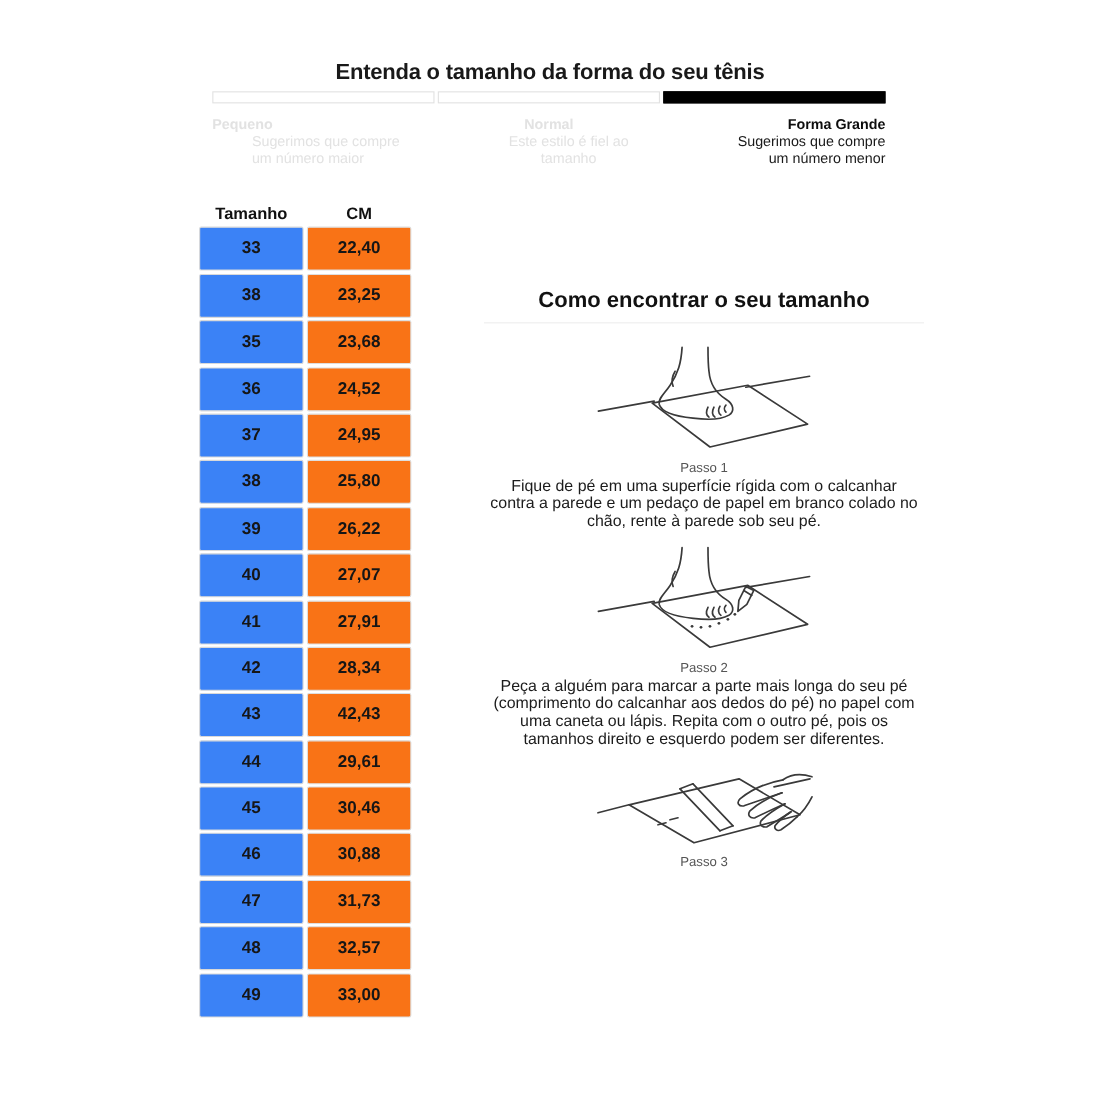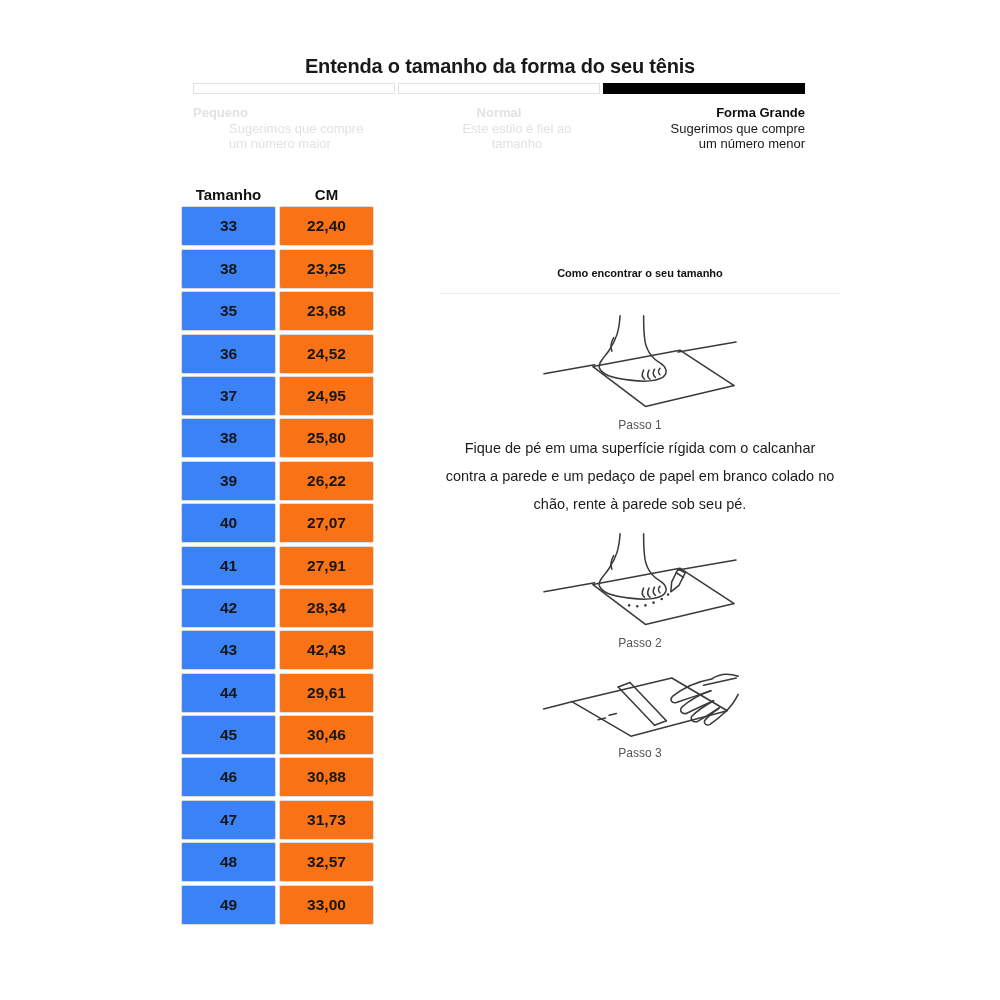--- a/index.html
+++ b/index.html
@@ -31,28 +31,28 @@
               grid-auto-rows:40px;gap:2.4px 3px;}
   .th{display:flex;align-items:center;justify-content:center;
       font-size:15px;font-weight:bold;color:#111;}
   .cell{display:flex;align-items:center;justify-content:center;
         font-size:15.5px;font-weight:bold;box-sizing:border-box;
         border:1px solid #d9d9d9;border-radius:2px;background:#3b82f6;color:#161616;}
   .cell-cm{background:#f97316;border-color:#dedede;}
 
   
   .howto{position:absolute;left:440px;top:262px;width:400px;text-align:center;}
-  .howto-title{font-size:11px;font-weight:bold;margin:0;line-height:22px;color:#111;}
+  .howto-title{font-size:20px;font-weight:bold;margin:0;line-height:22px;color:#111;}
   .howto-divider{height:1px;background:#ededed;margin-top:9px;}
   .step-icon{display:block;margin:0 auto;}
   .icon-1{margin-top:20px;}
   .icon-2{margin-top:14px;}
   .icon-3{margin-top:8px;}
   .step-label{font-size:12px;color:#555;margin-top:8px;line-height:14px;}
-  .step-text{font-size:14.5px;line-height:28px;color:#1c1c1c;margin:2px auto 0;width:392px;}
+  .step-text{font-size:14.5px;line-height:16px;color:#1c1c1c;margin:2px auto 0;width:392px;}
   .draw{fill:none;stroke:#3a3a3a;stroke-width:1.7;stroke-linecap:round;stroke-linejoin:round;}
   .dot{fill:#3a3a3a;stroke:none;}
 </style>
 </head>
 <body>
 
 <div class="page">
 
   <h1 class="title">Entenda o tamanho da forma do seu tênis</h1>
 
@@ -155,20 +155,21 @@
       <g class="dot">
         <circle cx="98" cy="81" r="1.4"></circle>
           <circle cx="107" cy="82" r="1.4"></circle>
         <circle cx="116" cy="81" r="1.4"></circle>
           <circle cx="125" cy="78" r="1.4"></circle>
         <circle cx="134" cy="74" r="1.4"></circle>
           <circle cx="141" cy="69" r="1.4"></circle>
       </g>
     </svg>
     <div class="step-label">Passo 2</div>
+    <p class="step-text">Peça a alguém para marcar a parte mais longa do seu pé (comprimento do calcanhar aos dedos do pé) no papel com uma caneta ou lápis. Repita com o outro pé, pois os tamanhos direito e esquerdo podem ser diferentes.</p>
 
     <svg class="step-icon icon-3" width="200" height="80" viewBox="0 0 220 88" xmlns="http://www.w3.org/2000/svg">
       <g class="draw">
         <path d="M4,56 L35,48"></path>
         <path d="M180,30 L216,22"></path>
         <path d="M35,48 L145,22 L206,58 L100,86 Z"></path>
         <path d="M86,32 L126,74"></path>
         <path d="M99,27 L139,69"></path>
         <path d="M86,32 L99,27"></path>
         <path d="M126,74 L139,69"></path>

